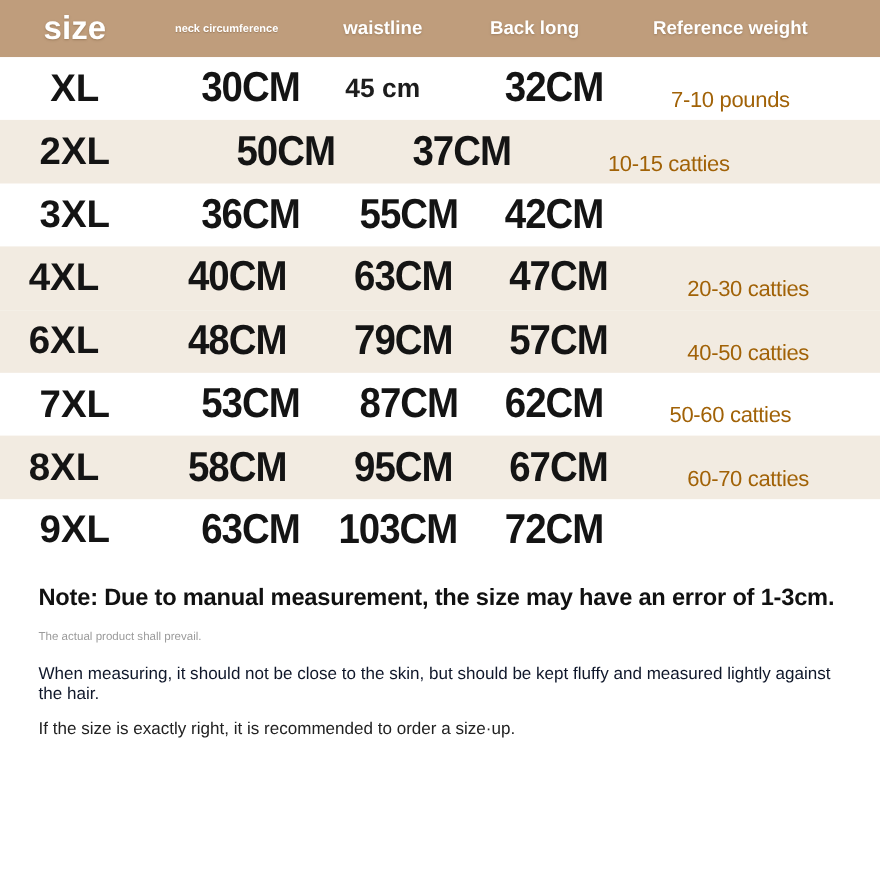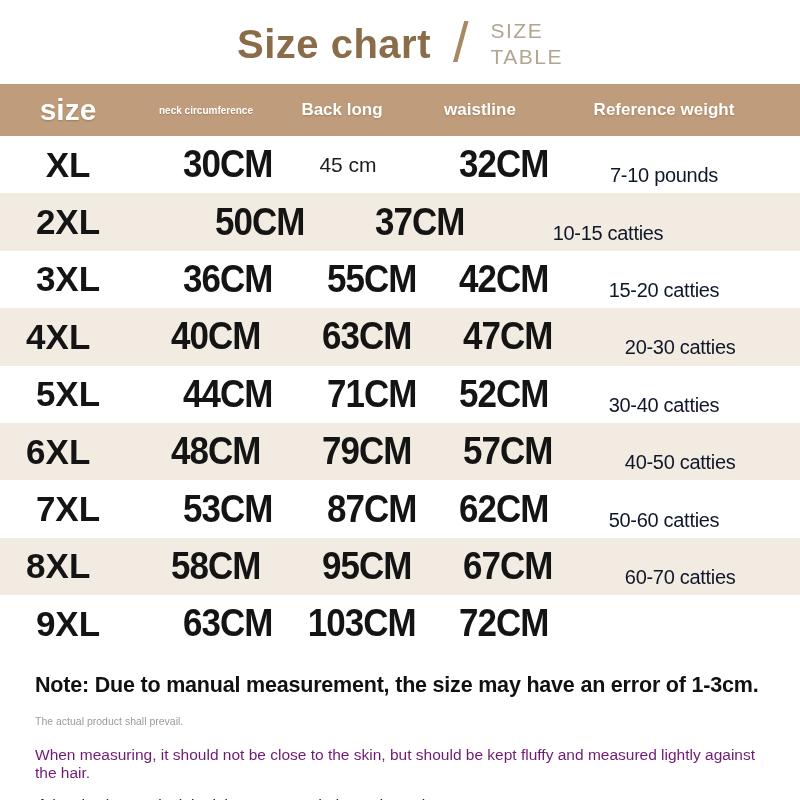--- a/index.html
+++ b/index.html
@@ -72,68 +72,60 @@
     display: flex;
     align-items: center;
     height: 57.4px;
     background: #ffffff;
   }
   .row.alt { background: #f2ebe1; gap: 28px; }
 
   .cell-size   { font-size: 35px; font-weight: 700; color: #141414; }
   .cell-cm     { font-size: 38px; font-weight: 700; color: #141414; letter-spacing: -1px; text-align: right; }
   .cell-cm .condense { display: inline-block; transform: scaleX(0.92); }
-  .cell-waist-small { font-size: 21px; font-weight: 400; color: #1d1d1d; letter-spacing: 0; }
-  .cell-weight { font-size: 20px; font-weight: 400; color: #0f172a; letter-spacing: -0.3px; margin-top: 22px; }
+  .cell-waist-small { font-size: 24px; font-weight: 700; color: #1d1d1d; letter-spacing: 0; }
+  .cell-weight { font-size: 20px; font-weight: 400; color: #a16207; letter-spacing: -0.3px; margin-top: 22px; }
 
   
   .notes { padding: 10px 35px 0 35px; }
   .note-main {
     margin: 10px 0 0 0;
     font-size: 21.5px;
     font-weight: 600;
     color: #111111;
     letter-spacing: -0.2px;
   }
   .note-small {
     margin: 17px 0 0 0;
     font-size: 10.5px;
     color: #9b9b9b;
   }
   .note-line2 {
     margin: 19px 0 0 0;
     font-size: 15.5px;
-    color: #701a75;
+    color: #0f172a;
   }
   .note-line3 {
     margin: 14px 0 0 0;
     font-size: 15.5px;
     color: #222222;
   }
 </style>
 </head>
 <body>
 
 <div class="page">
 
-  <header class="title-row">
-    <h1 class="main-title">Size chart</h1>
-    <span class="slash">/</span>
-    <div class="subtitle">
-      <div>SIZE</div>
-      <div>TABLE</div>
-    </div>
-  </header>
 
   <div class="size-table">
     <div class="thead">
       <div class="cell col-size th-size">size</div>
       <div class="cell col-neck th-neck">neck circumference</div>
+      <div class="cell col-waist th-mid">waistline</div>
       <div class="cell col-back th-mid">Back long</div>
-      <div class="cell col-waist th-mid">waistline</div>
       <div class="cell col-weight th-mid">Reference weight</div>
     </div>
     <div id="tbody">
         <div class="row">
           <div class="cell col-size cell-size">XL</div>
           <div class="cell col-neck cell-cm"><span class="condense">30CM</span></div>
           <div class="cell col-waist cell-waist-small">45 cm</div>
           <div class="cell col-back cell-cm"><span class="condense">32CM</span></div>
           <div class="cell col-weight cell-weight">7-10 pounds</div>
         </div>
@@ -141,35 +133,27 @@
           <div class="cell col-size cell-size">2XL</div>
           <div class="cell col-waist cell-cm"><span class="condense">50CM</span></div>
           <div class="cell col-back cell-cm"><span class="condense">37CM</span></div>
           <div class="cell col-weight cell-weight">10-15 catties</div>
         </div>
         <div class="row">
           <div class="cell col-size cell-size">3XL</div>
           <div class="cell col-neck cell-cm"><span class="condense">36CM</span></div>
           <div class="cell col-waist cell-cm"><span class="condense">55CM</span></div>
           <div class="cell col-back cell-cm"><span class="condense">42CM</span></div>
-          <div class="cell col-weight cell-weight">15-20 catties</div>
         </div>
         <div class="row alt">
           <div class="cell col-size cell-size">4XL</div>
           <div class="cell col-neck cell-cm"><span class="condense">40CM</span></div>
           <div class="cell col-waist cell-cm"><span class="condense">63CM</span></div>
           <div class="cell col-back cell-cm"><span class="condense">47CM</span></div>
           <div class="cell col-weight cell-weight">20-30 catties</div>
-        </div>
-        <div class="row">
-          <div class="cell col-size cell-size">5XL</div>
-          <div class="cell col-neck cell-cm"><span class="condense">44CM</span></div>
-          <div class="cell col-waist cell-cm"><span class="condense">71CM</span></div>
-          <div class="cell col-back cell-cm"><span class="condense">52CM</span></div>
-          <div class="cell col-weight cell-weight">30-40 catties</div>
         </div>
         <div class="row alt">
           <div class="cell col-size cell-size">6XL</div>
           <div class="cell col-neck cell-cm"><span class="condense">48CM</span></div>
           <div class="cell col-waist cell-cm"><span class="condense">79CM</span></div>
           <div class="cell col-back cell-cm"><span class="condense">57CM</span></div>
           <div class="cell col-weight cell-weight">40-50 catties</div>
         </div>
         <div class="row">
           <div class="cell col-size cell-size">7XL</div>

